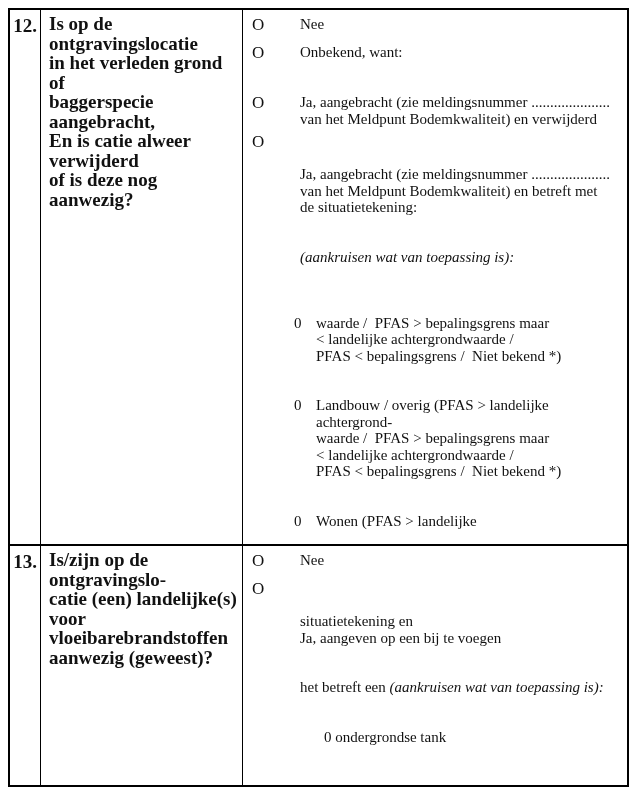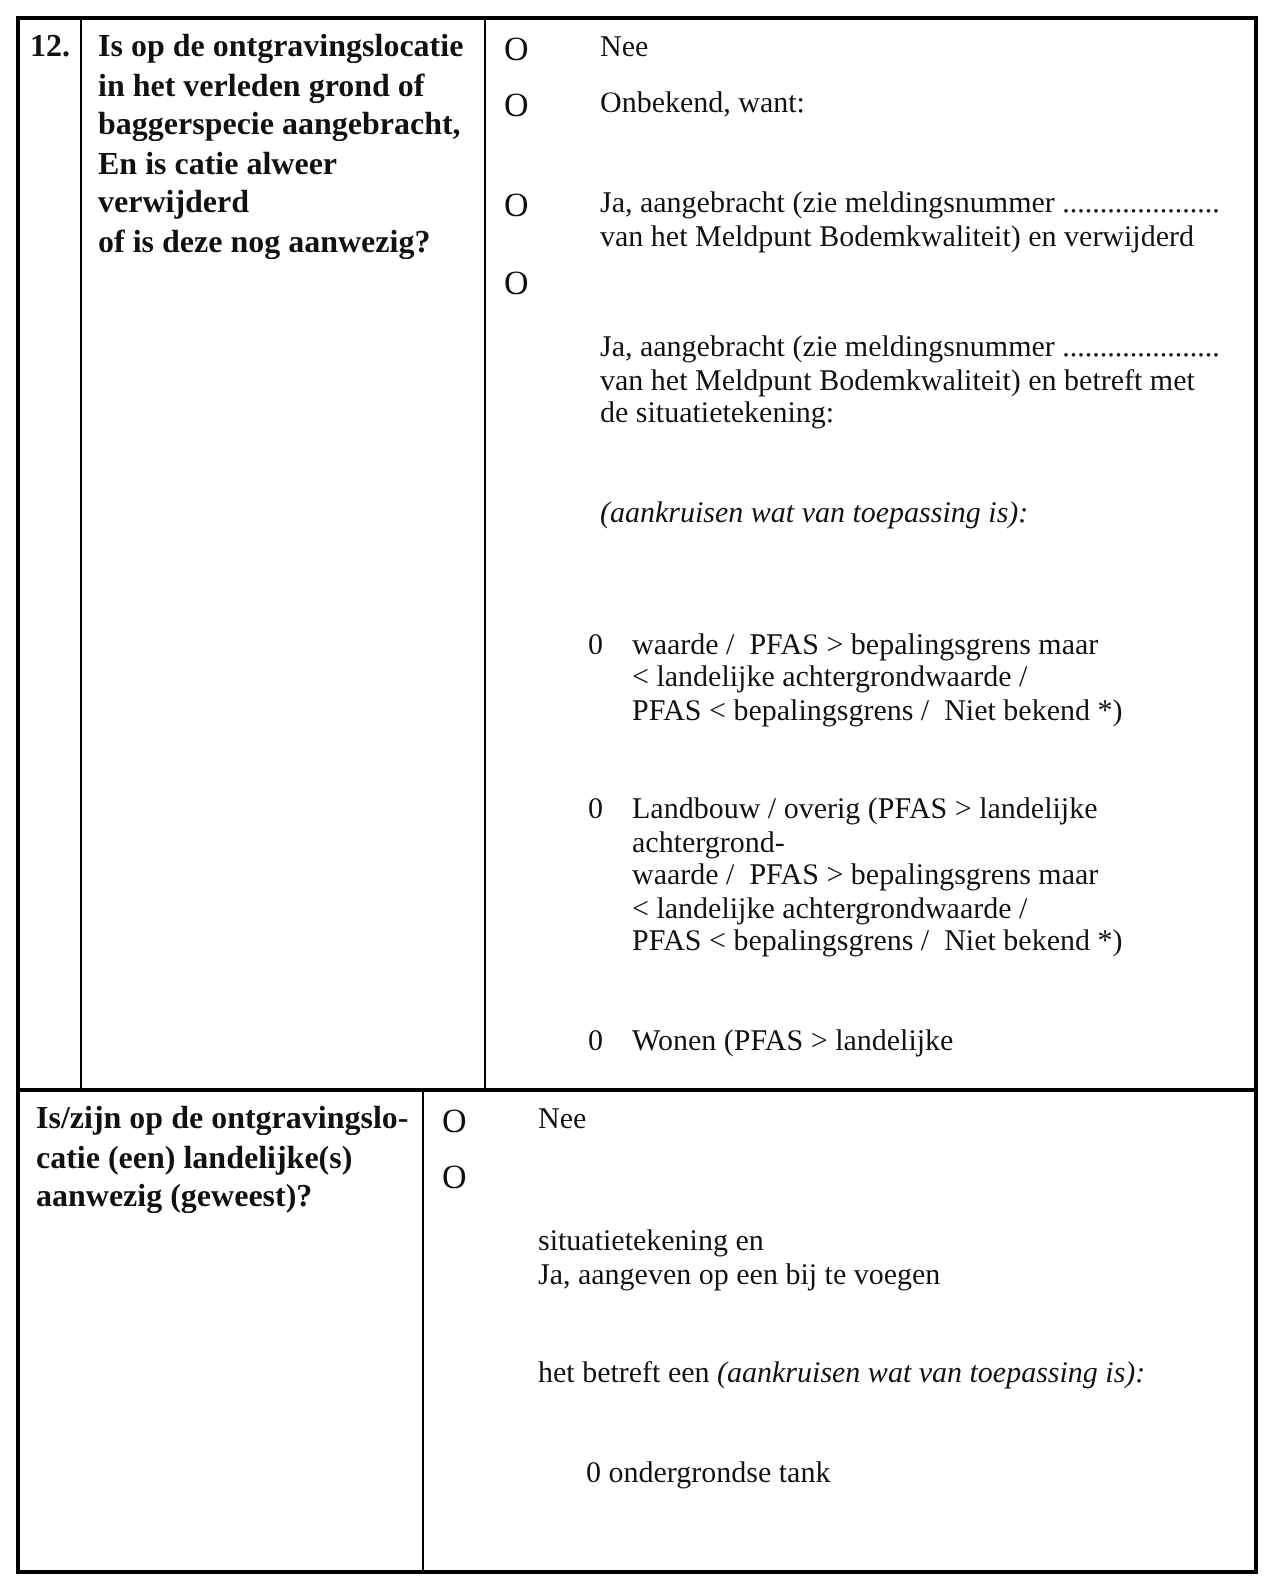--- a/index.html
+++ b/index.html
@@ -15,26 +15,26 @@
     box-sizing:border-box;
   }
   .row { display:flex; align-items:stretch; }
   .row + .row { border-top:2px solid #000; }
   .row-12 { height:534px; }
   .row-13 { height:239px; }
   .cell { box-sizing:border-box; overflow:hidden; }
   .cell-num {
     width:31px; border-right:1px solid #000;
     padding-top:5px; text-align:center;
-    font-weight:bold; font-size:16px;
+    font-weight:bold; font-size:19px;
   }
   .cell-q {
     width:202px; border-right:1px solid #000;
     padding:4px 5px 4px 8px;
-    font-weight:bold; font-size:16px; line-height:19.5px;
+    font-weight:bold; font-size:19px; line-height:19.5px;
   }
   .cell-q div { white-space:pre-wrap; }
   .cell-a {
     flex:1; padding:6px 8px 5px 6px;
     font-size:15px; line-height:16.5px;
     display:flex; flex-direction:column;
   }
   .opt { display:flex; align-items:flex-start; }
   .opt .o {
     width:48px; flex:0 0 48px; padding-left:3px;
@@ -108,22 +108,25 @@
             </div>
             
             
           </div>
         </div>
 
       </div>
     </div>
 
     <div class="row row-13">
+      <div class="cell cell-num">
+        <span>13.</span>
+      </div>
       <div class="cell cell-q">
-        <div><div>Is/zijn op de ontgravingslo-</div><div>catie (een) landelijke(s)</div><div>aanwezig (geweest)?</div></div>
+        <div><div>Is/zijn op de ontgravingslo-</div><div>catie (een) landelijke(s)</div><div>voor vloeibarebrandstoffen</div><div>aanwezig (geweest)?</div></div>
       </div>
       <div class="cell cell-a">
 
         <div class="opt mb10">
           <span class="o">O</span>
           <span class="lblblock">Nee</span>
         </div>
 
         <div class="opt">
           <span class="o">O</span>

